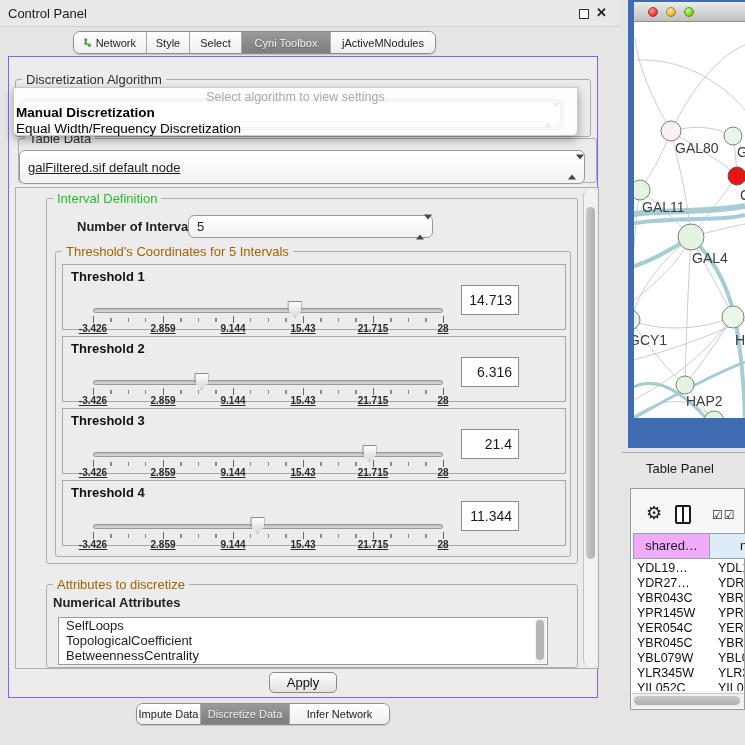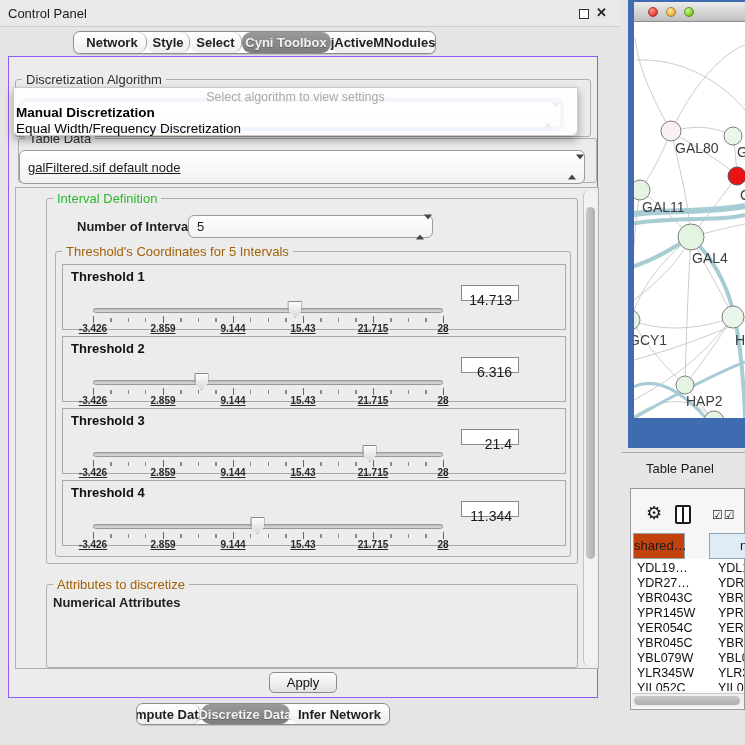--- a/index.html
+++ b/index.html
@@ -8,21 +8,21 @@
   .abs { position:absolute; }
 
   
   .titlebar { left:0; top:0; width:620px; height:27px; background:#e9e9e9; border-bottom:1px solid #cfcfcf; }
   .titlebar .t { position:absolute; left:8px; top:6px; font-size:13px; color:#1a1a1a; }
   .float-ic { position:absolute; left:579px; top:9px; width:10px; height:10px; border:1.6px solid #333; background:#fff; }
   .close-ic { position:absolute; left:596px; top:5px; font-size:13px; font-weight:bold; color:#222; }
 
   
   .segbar { height:23px; display:flex; border:1px solid #8d8d8d; border-radius:7px; overflow:hidden; background:#fff; box-shadow:0 1px 1px rgba(0,0,0,.15); }
-  .seg { display:flex; align-items:center; justify-content:center; font-size:13px; font-weight:bold; color:#222; padding:0 10px; background:linear-gradient(#ffffff,#eeeeee); border-right:1px solid #a8a8a8; white-space:nowrap;border-radius:9px; }
+  .seg { display:flex; align-items:center; justify-content:center; font-size:11px; font-weight:normal; color:#222; padding:0 10px; background:linear-gradient(#ffffff,#eeeeee); border-right:1px solid #a8a8a8; white-space:nowrap; }
   .seg:last-child { border-right:none; }
   .seg.sel { background:linear-gradient(#9a9a9a,#7d7d7d); color:#f2f2f2; text-shadow:0 1px 1px rgba(0,0,0,.3); }
 
   .mainpanel { left:8px; top:56px; width:590px; height:642px; background:#ececec; border:1px solid #8b5cf6;padding-left:32px; }
 
   .group { position:absolute; border:1px solid #adadad; border-radius:3px; }
   .gtitle { position:absolute; top:-8px; left:6px; background:#ececec; padding:0 4px; font-size:13px; }
   .t-dark { color:#2f2f2f; } .t-green { color:#2db82d; } .t-blue { color:#a16207; }
 
   .combo { position:absolute; background:linear-gradient(#ffffff,#f2f2f2); border:1px solid #9a9a9a; border-radius:6px; font-size:13px; color:#1c1c1c; display:flex; align-items:center; padding:0 8px; }
@@ -41,21 +41,21 @@
   .vsb .thumb { position:absolute; left:2px; top:18px; width:9px; height:352px; border-radius:5px; background:linear-gradient(90deg,#c9c9c9,#b0b0b0); }
 
   .tbox { position:absolute; left:6px; width:504px; height:66px; border:1px solid #a8a8a8; background:#ececec; }
   .tbox .lab { position:absolute; left:8px; top:4px; font-size:13px; font-weight:bold; color:#111; }
   .zone { position:absolute; left:30px; top:36px; width:350px; height:30px; }
   .track { position:absolute; left:0; right:0; top:7px; height:5px; border-radius:3px; background:linear-gradient(#bdbdbd,#d6d6d6); border:1px solid #979797; }
   .thumb-sl { position:absolute; top:0; width:15px; height:17px; transform:translateX(-50%); background:linear-gradient(#fdfdfd,#d9d9d9); border:1px solid #8a8a8a; clip-path:polygon(8% 0,92% 0,100% 8%,100% 55%,50% 100%,0 55%,0 8%); }
   .tick-min { position:absolute; left:0; top:17px; width:351px; height:4px; background:repeating-linear-gradient(to right,#888 0 1px,transparent 1px 17.5px); }
   .tick-maj { position:absolute; left:0; top:15px; width:351px; height:7px; background:repeating-linear-gradient(to right,#666 0 1px,transparent 1px 70px); }
   .tlbl { position:absolute; top:22px; transform:translateX(-50%); font-size:10px; font-weight:bold; color:#2a2a2a;text-decoration:underline; }
-  .valbox { position:absolute; left:398px; top:20px; width:58px; height:16px; background:#fff; border:1px solid #8a8a8a; font-size:14px; color:#1a1a1a; text-align:right; line-height:28px; padding-right:6px; }
+  .valbox { position:absolute; left:398px; top:20px; width:58px; height:30px; background:#fff; border:1px solid #8a8a8a; font-size:14px; color:#1a1a1a; text-align:right; line-height:28px; padding-right:6px; }
 
   .listbox { position:absolute; left:11px; top:32px; width:490px; height:48px; background:#fff; border:1px solid #9a9a9a; overflow:hidden; font-size:13px; color:#1d1d1d; }
   .listbox .row { padding:0 0 0 7px; line-height:15px; }
   .listbox .sb { position:absolute; right:1px; top:1px; width:11px; height:44px; background:#f0f0f0; }
   .listbox .sb .thumb { position:absolute; left:1px; top:1px; width:8px; height:40px; border-radius:4px; background:#b5b5b5; }
 
   .btn { position:absolute; background:linear-gradient(#fdfdfd,#e2e2e2); border:1px solid #8a8a8a; border-radius:5px; font-size:13px; color:#111; text-align:center; }
 
   
   .netwin { left:628px; top:0; width:117px; height:448px; background:#3f6cb1; }
@@ -67,21 +67,21 @@
   .canvas { position:absolute; left:6px; top:22px; width:111px; height:396px; background:#fff; overflow:hidden; }
 
   .tp-bar { left:622px; top:452px; width:123px; height:30px; background:#e6e6e6; border-top:1px solid #a9a9a9; }
   .tp-bar .t { position:absolute; left:24px; top:8px; font-size:13px; color:#1a1a1a; }
   .tp-body { left:630px; top:488px; width:115px; height:222px; background:#f6f6f6; border:1px solid #9a9a9a; }
   .gear { position:absolute; left:15px; top:15px; font-size:18px; color:#1a1a1a; line-height:18px; }
   .spliticon { position:absolute; left:44px; top:16px; width:16px; height:19px; border:2px solid #1a1a1a; border-radius:2px; background:#fff; }
   .spliticon:after { content:""; position:absolute; left:5px; top:0; width:2px; height:15px; background:#1a1a1a; }
   .checks { position:absolute; left:81px; top:19px; font-size:12px; color:#1a1a1a; letter-spacing:1px; }
   .hdr { position:absolute; top:44px; height:26px; border:1px solid #8fa3b0; font-size:13px; color:#1c1c1c; line-height:24px; }
-  .hdr.c1 { left:2px; width:52px; background:#c2410c; text-align:center; }
+  .hdr.c1 { left:2px; width:77px; background:#f0abfc; text-align:center; }
   .hdr.c2 { left:78px; width:40px; background:#ddecf6; padding-left:30px; }
   .trow { position:absolute; left:2px; width:113px; height:15px; font-size:12.5px; color:#101010; background:#fff; }
   .trow .c1 { position:absolute; left:4px; } .trow .c2 { position:absolute; left:85px; }
   .rowsclip { position:absolute; left:0; top:70px; width:113px; height:132px; background:#fff; overflow:hidden; }
   .hsb { position:absolute; left:1px; top:204px; width:112px; height:14px; background:#efefef; border-top:1px solid #c9c9c9; }
   .hsb .thumb { position:absolute; left:2px; top:2px; width:106px; height:9px; border-radius:5px; background:linear-gradient(#c9c9c9,#aeaeae); }
 </style>
 </head>
 <body>
 
@@ -217,20 +217,28 @@
             <span class="tlbl" style="left:100%">28</span>
           </div>
           <div class="valbox">11.344</div>
         </div>
       </div>
     </div>
 
     <div class="group" style="left:30px; top:396px; width:532px; height:84px; background:#ececec;">
       <span class="gtitle t-blue">Attributes to discretize</span>
       <span style="position:absolute; left:6px; top:10px; font-size:13px; font-weight:bold;">Numerical Attributes</span>
+      <div class="listbox">
+        <div class="row">SelfLoops</div>
+        <div class="row">TopologicalCoefficient</div>
+        <div class="row">BetweennessCentrality</div>
+        <div class="sb">
+            <div class="thumb"></div>
+          </div>
+      </div>
     </div>
   </div>
 
   <div class="btn" style="left:260px; top:615px; width:68px; height:21px; line-height:19px;">Apply</div>
 </div>
 
 <div class="abs popup">
   <div class="ph">Select algorithm to view settings</div>
   <div class="it1">Manual Discretization</div>
   <div class="it2">Equal Width/Frequency Discretization</div>

